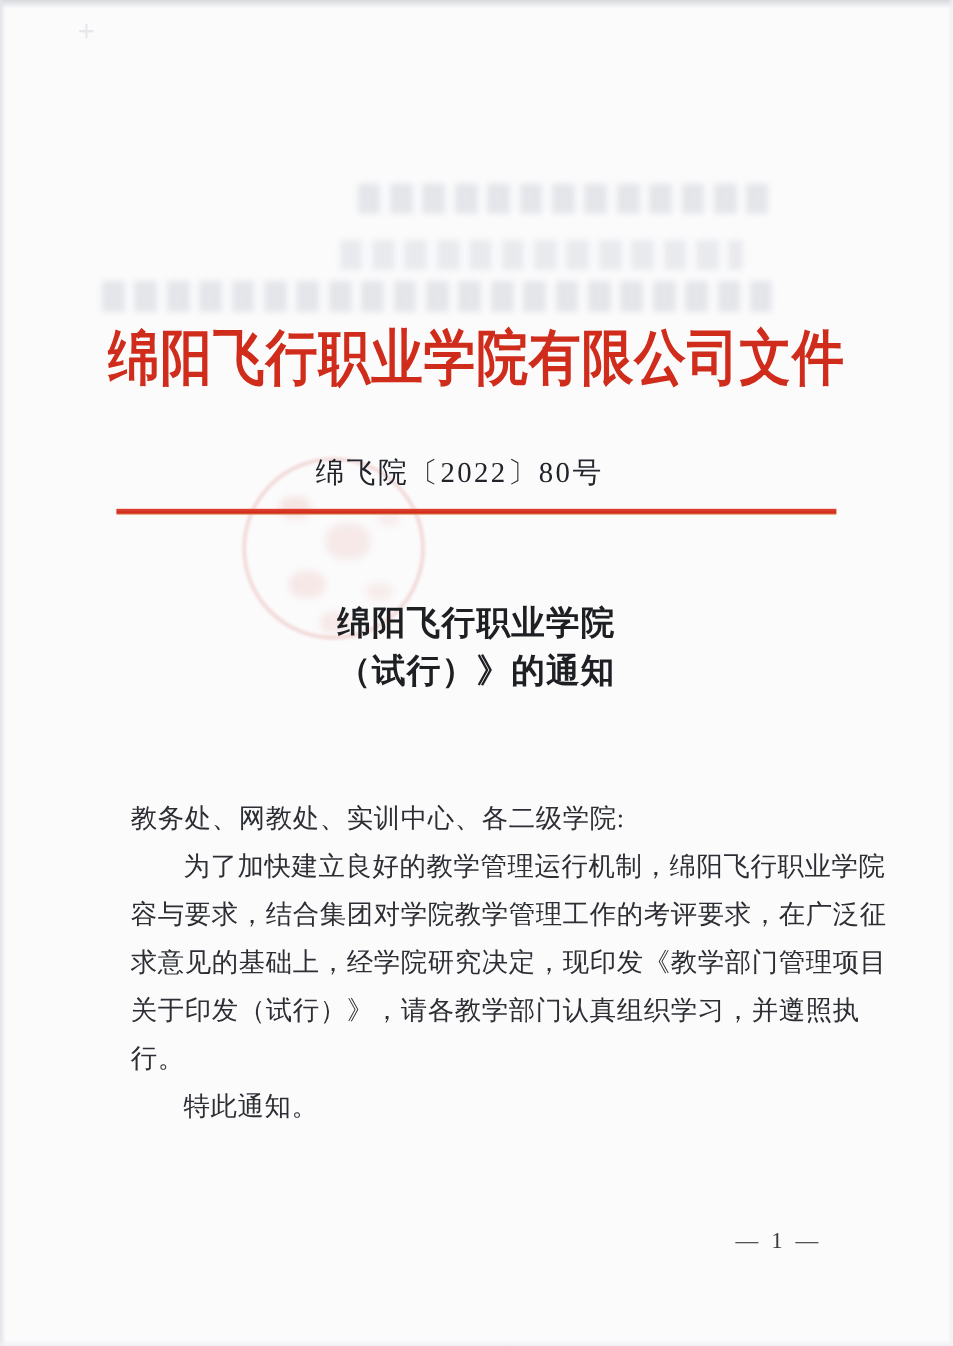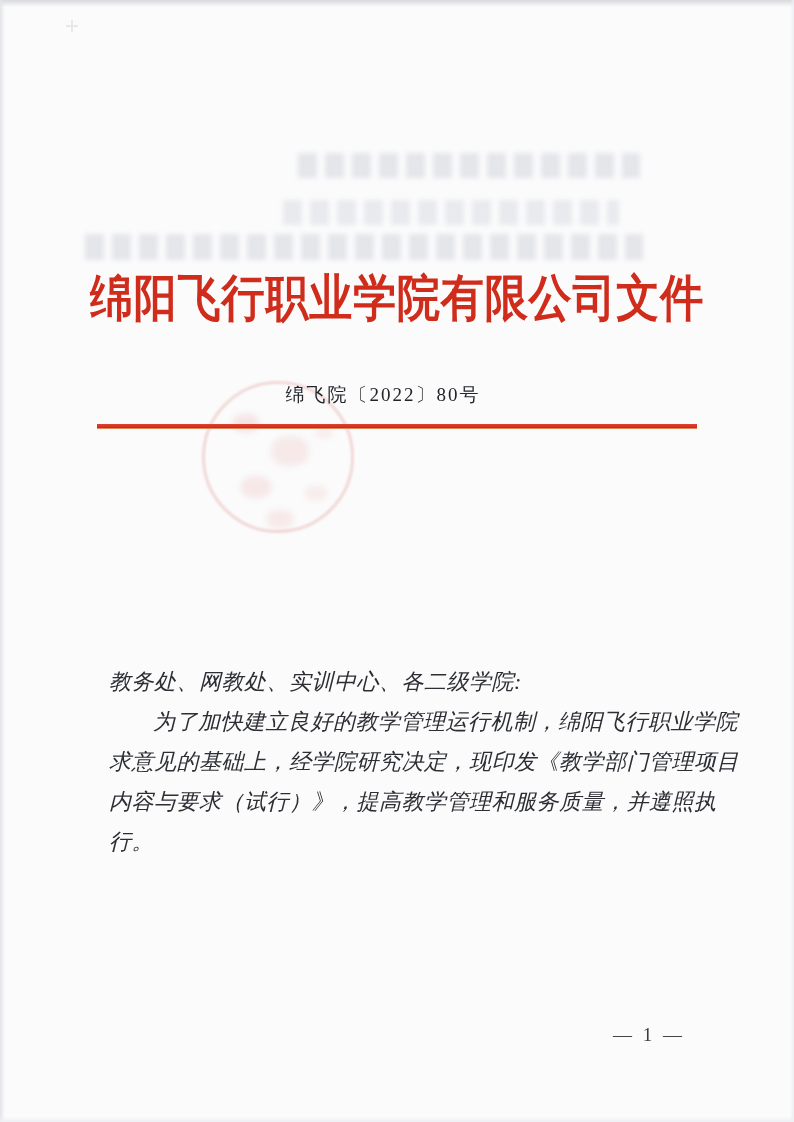--- a/index.html
+++ b/index.html
@@ -80,38 +80,37 @@
     position: absolute; left: 0; top: 268px; width: 794px; height: 60px;
     line-height: 60px; text-align: center; white-space: nowrap;
     font-size: 50px; font-weight: 700; color: #d02c1c;
     transform: scaleX(0.86);
     letter-spacing: 1px;
   }
 
   .doc-number {
     position: absolute; left: 0; top: 380px; width: 766px; height: 30px;
     line-height: 30px; text-align: center;
-    font-size: 19px; color: #21242a; letter-spacing: 2px;
+    font-size: 24px; color: #21242a; letter-spacing: 2px;
   }
 
   .red-rule {
     position: absolute; left: 97px; top: 424px; width: 600px; height: 5px;
     background: linear-gradient(180deg, #e04331 0%, #cf2b1b 70%, #e8b47a 100%);
   }
 
   .notice-title {
     position: absolute; left: 0; top: 500px; width: 794px;
     text-align: center; color: #1d1f23; font-weight: 700;
   }
   .notice-title .t-line { font-size: 28px; line-height: 40px; letter-spacing: 1px; }
 
   .notice-body {
     position: absolute; left: 109px; top: 662px; width: 596px;
     color: #2c2e33;
-    font-style: italic;
   }
   .notice-body .line {
     font-size: 22px; line-height: 40px; height: 40px;
     letter-spacing: 0.5px; white-space: nowrap;
   }
   .notice-body .indent { padding-left: 44px; }
 
   .page-number {
     position: absolute; left: 594px; top: 1022px; width: 110px; height: 26px;
     line-height: 26px; text-align: center;
@@ -135,25 +134,29 @@
 
   <div class="seal"></div>
 
   <div class="red-title">绵阳飞行职业学院有限公司文件</div>
 
   <div class="doc-number">绵飞院〔2022〕80号</div>
 
   <div class="red-rule"></div>
 
   <div class="notice-title">
+    <div class="t-line">绵阳飞行职业学院</div>
+    <div class="t-line">（试行）》的通知</div>
   </div>
 
   <div class="notice-body">
     <div class="line">教务处、网教处、实训中心、各二级学院:</div>
     <div class="line indent">为了加快建立良好的教学管理运行机制，绵阳飞行职业学院</div>
+    <div class="line">容与要求，结合集团对学院教学管理工作的考评要求，在广泛征</div>
     <div class="line">求意见的基础上，经学院研究决定，现印发《教学部门管理项目</div>
-    <div class="line">内容与要求（试行）》，提高教学管理和服务质量，并遵照执</div>
+    <div class="line">关于印发（试行）》，请各教学部门认真组织学习，并遵照执</div>
     <div class="line">行。</div>
+    <div class="line indent">特此通知。</div>
   </div>
 
   <div class="page-number">— 1 —</div>
 
 </div>
 
 </body></html>

